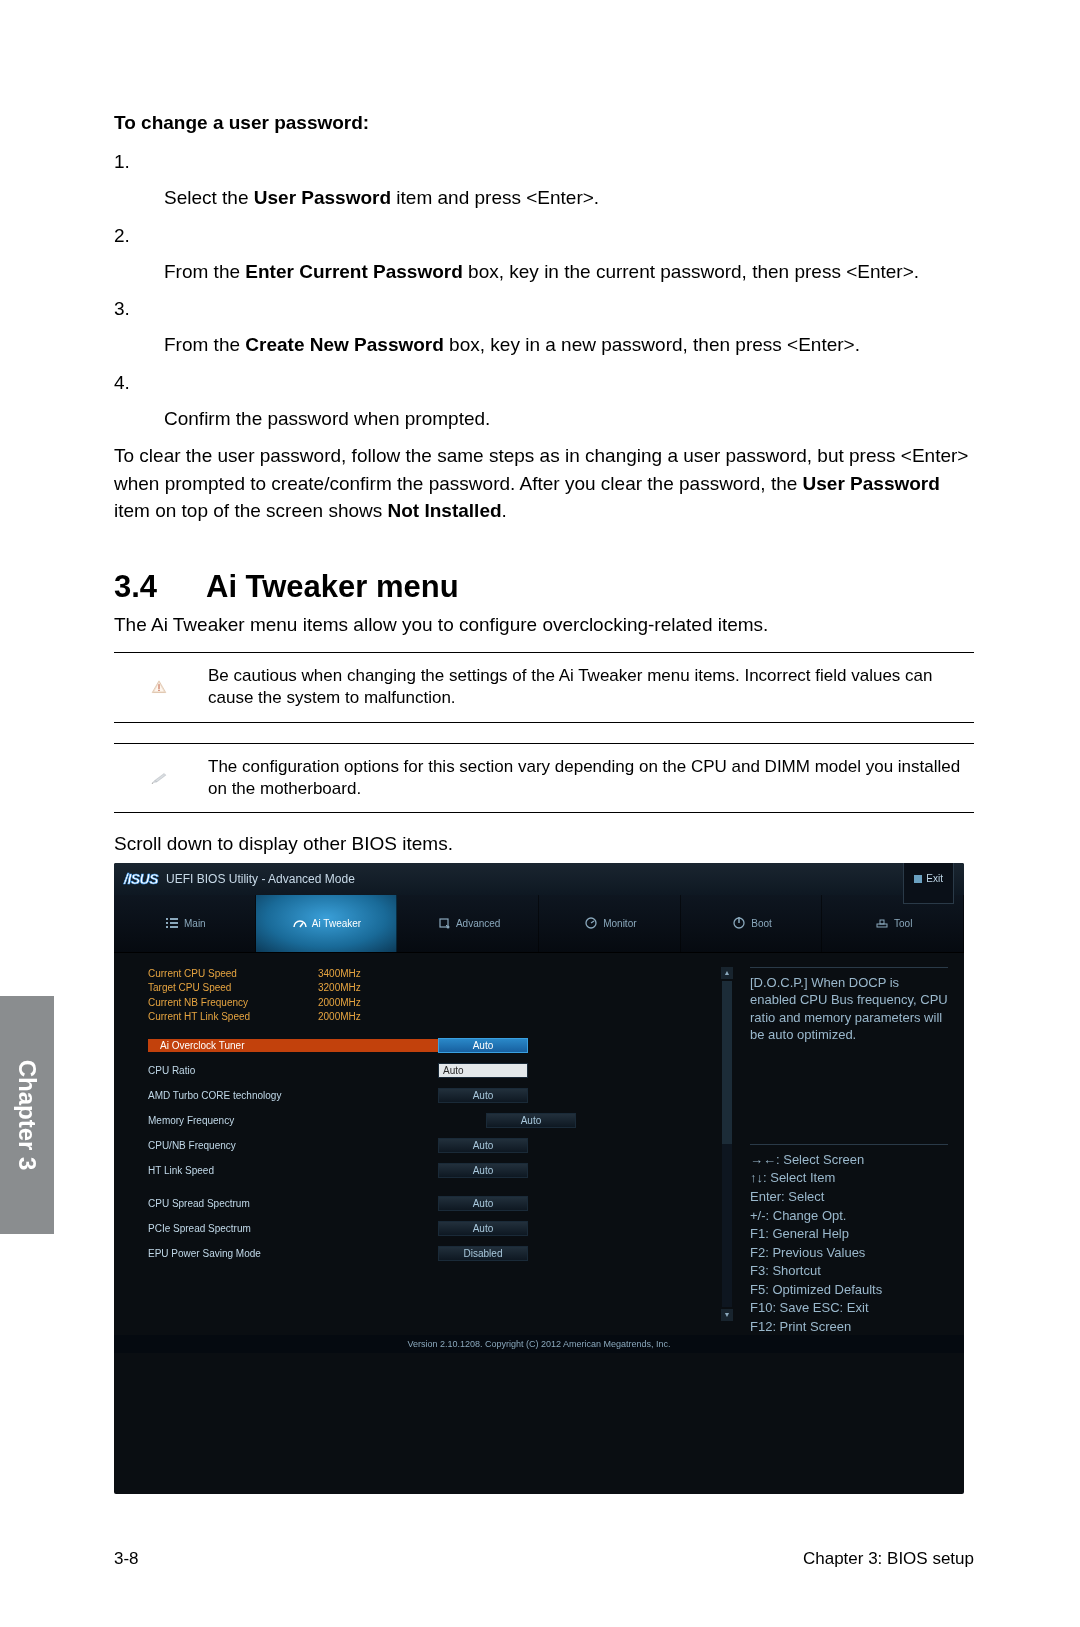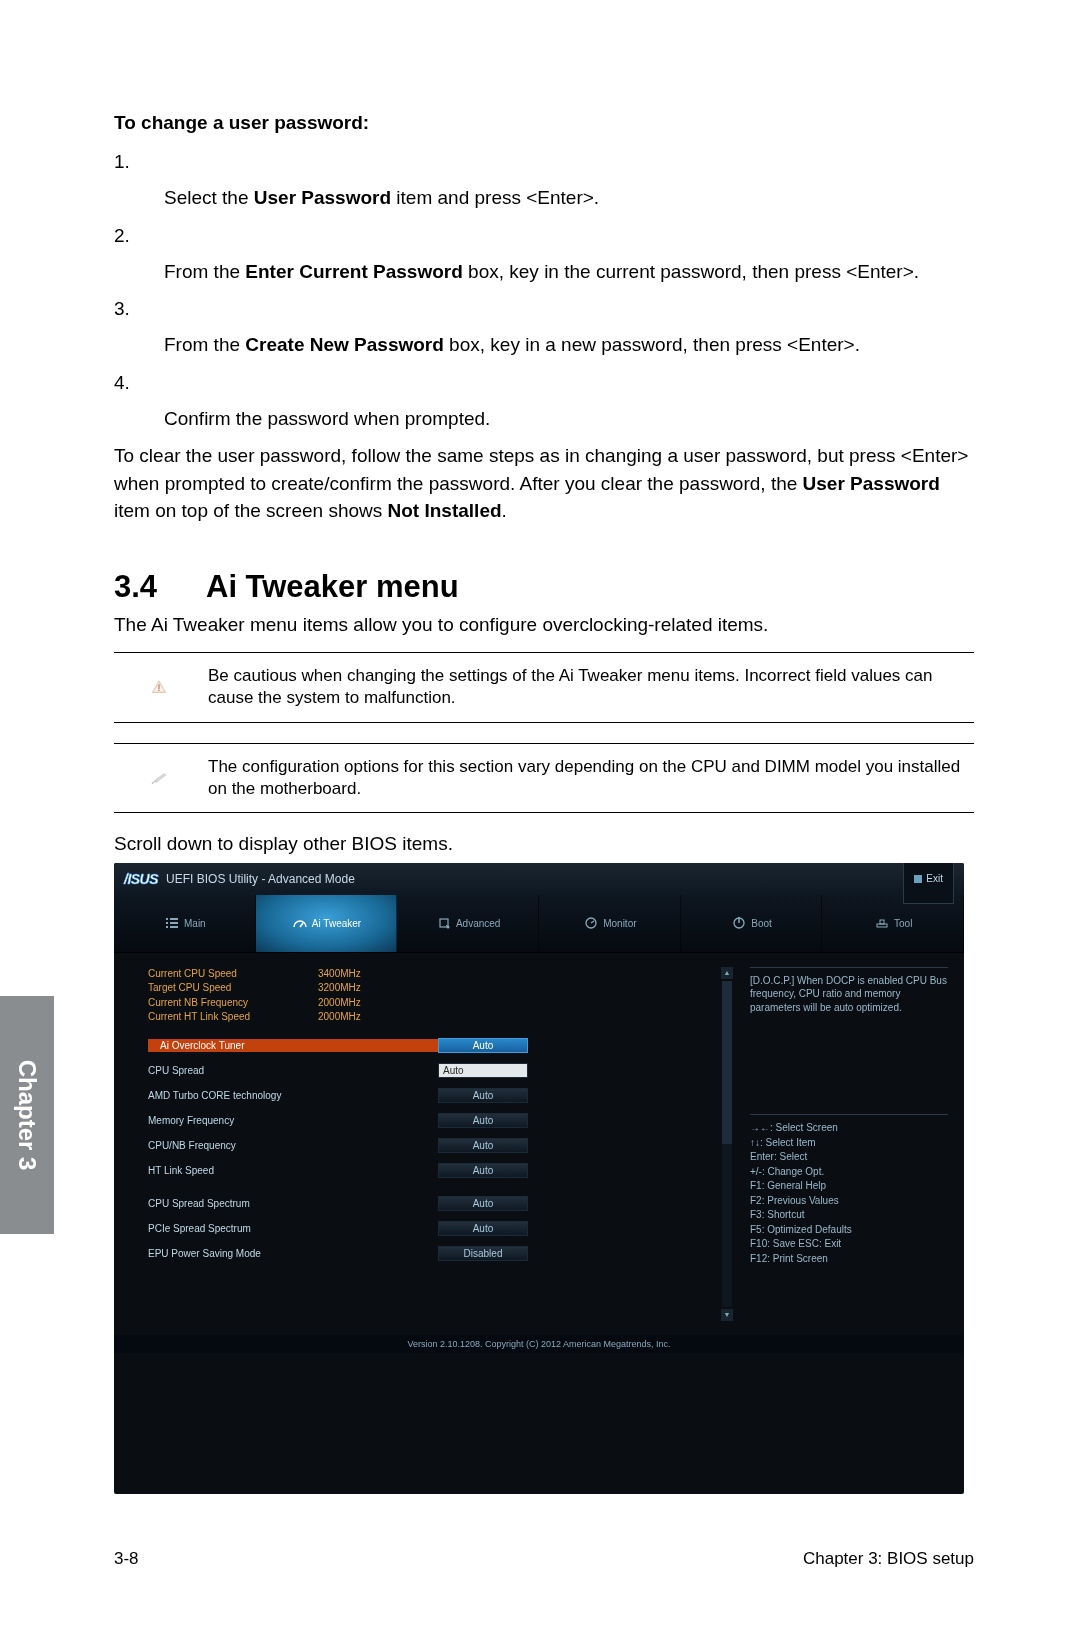--- a/index.html
+++ b/index.html
@@ -67,21 +67,21 @@
     border-bottom: 1px solid #000;
   }
   .tab { flex:1; display:flex; flex-direction:row; align-items:center; justify-content:center; gap:3px; border-right:1px solid rgba(0,0,0,0.5); color:#8aa8bc; font-size:10px; }
   .tab.active { background: radial-gradient(ellipse at 50% 40%, #3a9fd8 0%, #196a98 60%, #0c3a58 100%); color:#fff; }
   .tab-ico { width:18px; height:12px; display:flex; align-items:center; justify-content:center; color:#8aa8bc; }
   .tab.active .tab-ico { color:#fff; }
   .ico-svg { width:16px; height:16px; }
 
   .bios-body { display:flex; height: calc(490px - 32px - 58px - 18px); }
   .bios-main { flex:1; padding: 14px 18px 10px 34px; }
-  .bios-side { width: 230px; padding: 14px 16px; font-size:10px; line-height:1.35; color:#9ab8cc; }
+  .bios-side { width: 230px; padding: 14px 16px; font-size:13px; line-height:1.35; color:#9ab8cc; }
   .side-rule { border-top:1px solid #2a3a48; margin-bottom:6px; }
   .side-help-list div { margin-bottom:1px; }
 
   .stat-line { display:flex; font-size:10px; line-height:1.45; }
   .stat-label { width:170px; color:#e6a440; }
   .stat-val { color:#e6a440; }
 
   .opt-row { display:flex; align-items:center; height:21px; font-size:10px; }
   .opt-label { width: 290px; color:#c0d8e8; }
   .opt-row.sel .opt-label { background:#c2410c; color:#fff; padding:1px 12px; width:290px; }
@@ -268,28 +268,28 @@
                 <span class="stat-label">Current HT Link Speed</span>
                 <span class="stat-val">2000MHz</span>
               </div>
           </div>
 
           <div class="opt-row sel">
             <div class="opt-label">Ai Overclock Tuner</div>
             <div class="opt-val sel">Auto</div>
           </div>
           <div class="opt-row" style="margin-top:4px;">
-            <div class="opt-label">CPU Spread</div>
+            <div class="opt-label">CPU Ratio</div>
             <div class="opt-val input" style="text-align:left;padding-left:4px;">Auto</div>
           </div>
           <div class="opt-row" style="margin-top:4px;">
             <div class="opt-label">AMD Turbo CORE technology</div>
             <div class="opt-val">Auto</div>
           </div>
-          <div class="opt-row" style="margin-top:4px;">
+          <div class="opt-row" style="margin-top:4px;gap:48px;">
             <div class="opt-label">Memory Frequency</div>
             <div class="opt-val">Auto</div>
           </div>
           <div class="opt-row" style="margin-top:4px;">
             <div class="opt-label">CPU/NB Frequency</div>
             <div class="opt-val">Auto</div>
           </div>
           <div class="opt-row" style="margin-top:4px;">
             <div class="opt-label">HT Link Speed</div>
             <div class="opt-val">Auto</div>

